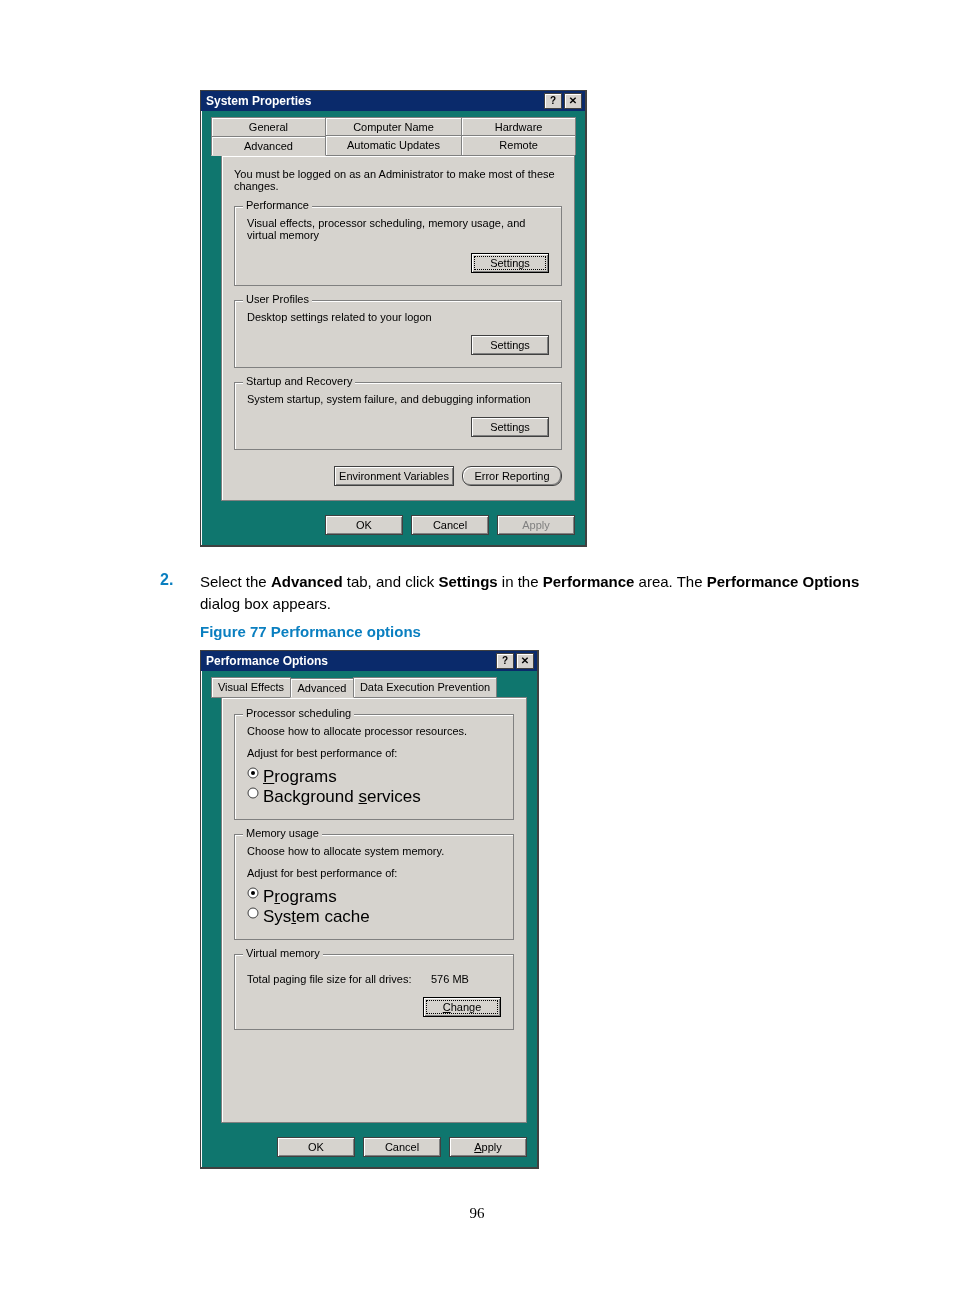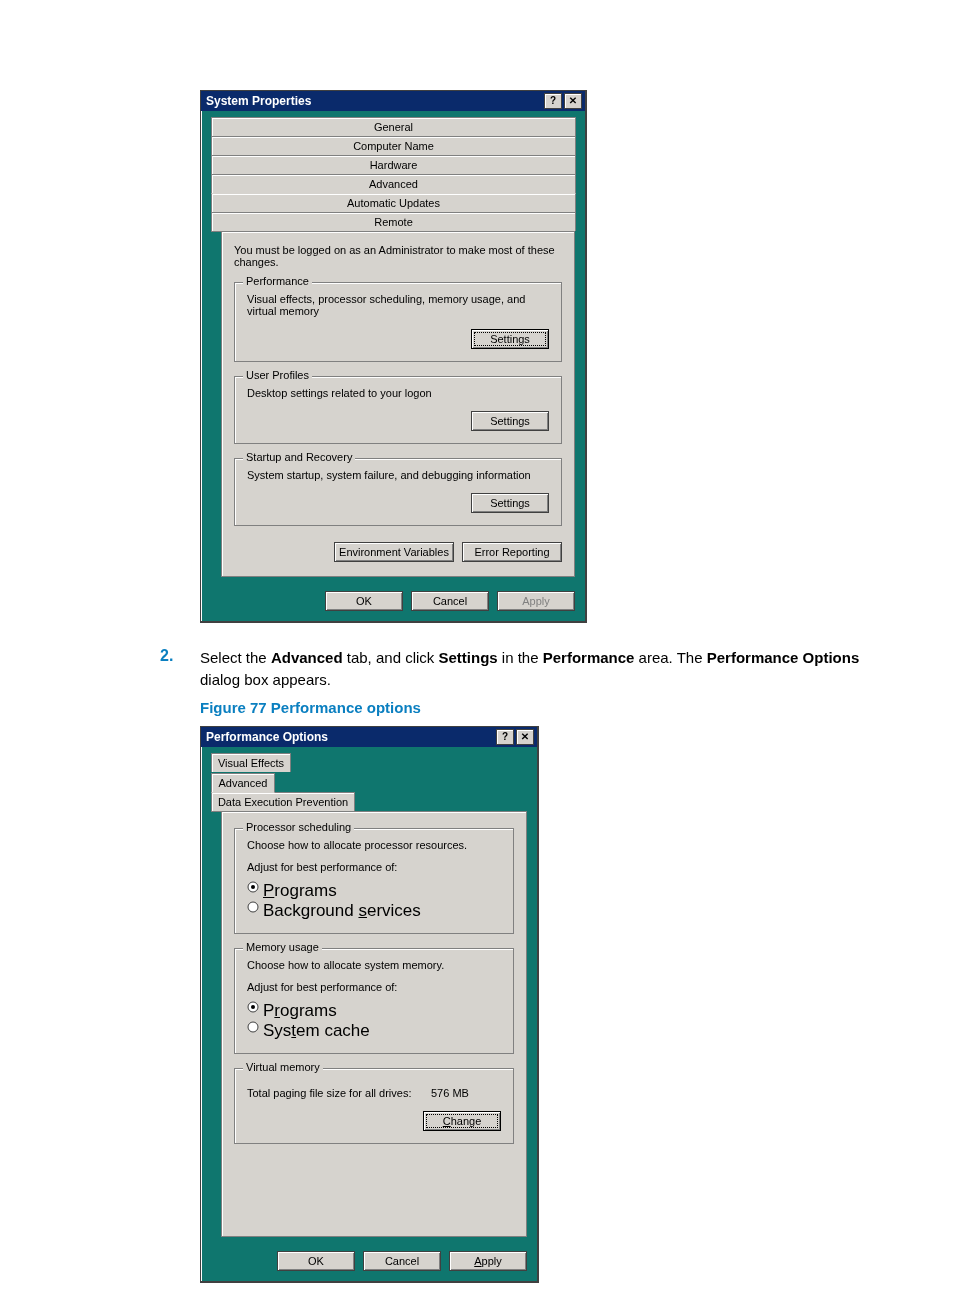--- a/index.html
+++ b/index.html
@@ -78,21 +78,20 @@
     margin-left: 2px;
     display:flex;align-items:center;justify-content:center;
     font-size: 10px; font-weight: bold; color:#000;
     line-height: 1;
   }
   .dlg-body { padding: 6px 10px 10px 10px; }
   .tabs-row {
     display: flex;
     border-bottom: 1px solid #808080;
     margin-bottom: -1px;
-    flex-direction: column;
   }
   .tab {
     border: 1px solid #808080;
     border-bottom: none;
     background: #d6d3ce;
     padding: 3px 0;
     text-align: center;
     box-shadow: inset 1px 1px 0 #fff;
     position: relative;
     margin-right: -1px;
@@ -202,21 +201,21 @@
         <div class="groupbox">
           <div class="grouplegend">Startup and Recovery</div>
           <div>System startup, system failure, and debugging information</div>
           <div class="btn-row">
             <button class="winbtn"><span>Settings</span></button>
           </div>
         </div>
 
         <div class="btn-row" style="justify-content:flex-end;margin-top:16px;">
           <button class="winbtn wide"><span>Environment Variables</span></button>
-          <button class="winbtn" style="min-width:100px;"><span>Error Reporting</span></button>
+          <button class="winbtn" style="min-width:100px;border-radius:9px;"><span>Error Reporting</span></button>
         </div>
       </div>
 
       <div class="btn-row" style="margin-top:14px;">
         <button class="winbtn"><span>OK</span></button>
         <button class="winbtn"><span>Cancel</span></button>
         <button class="winbtn disabled"><span>Apply</span></button>
       </div>
     </div>
   </div>

